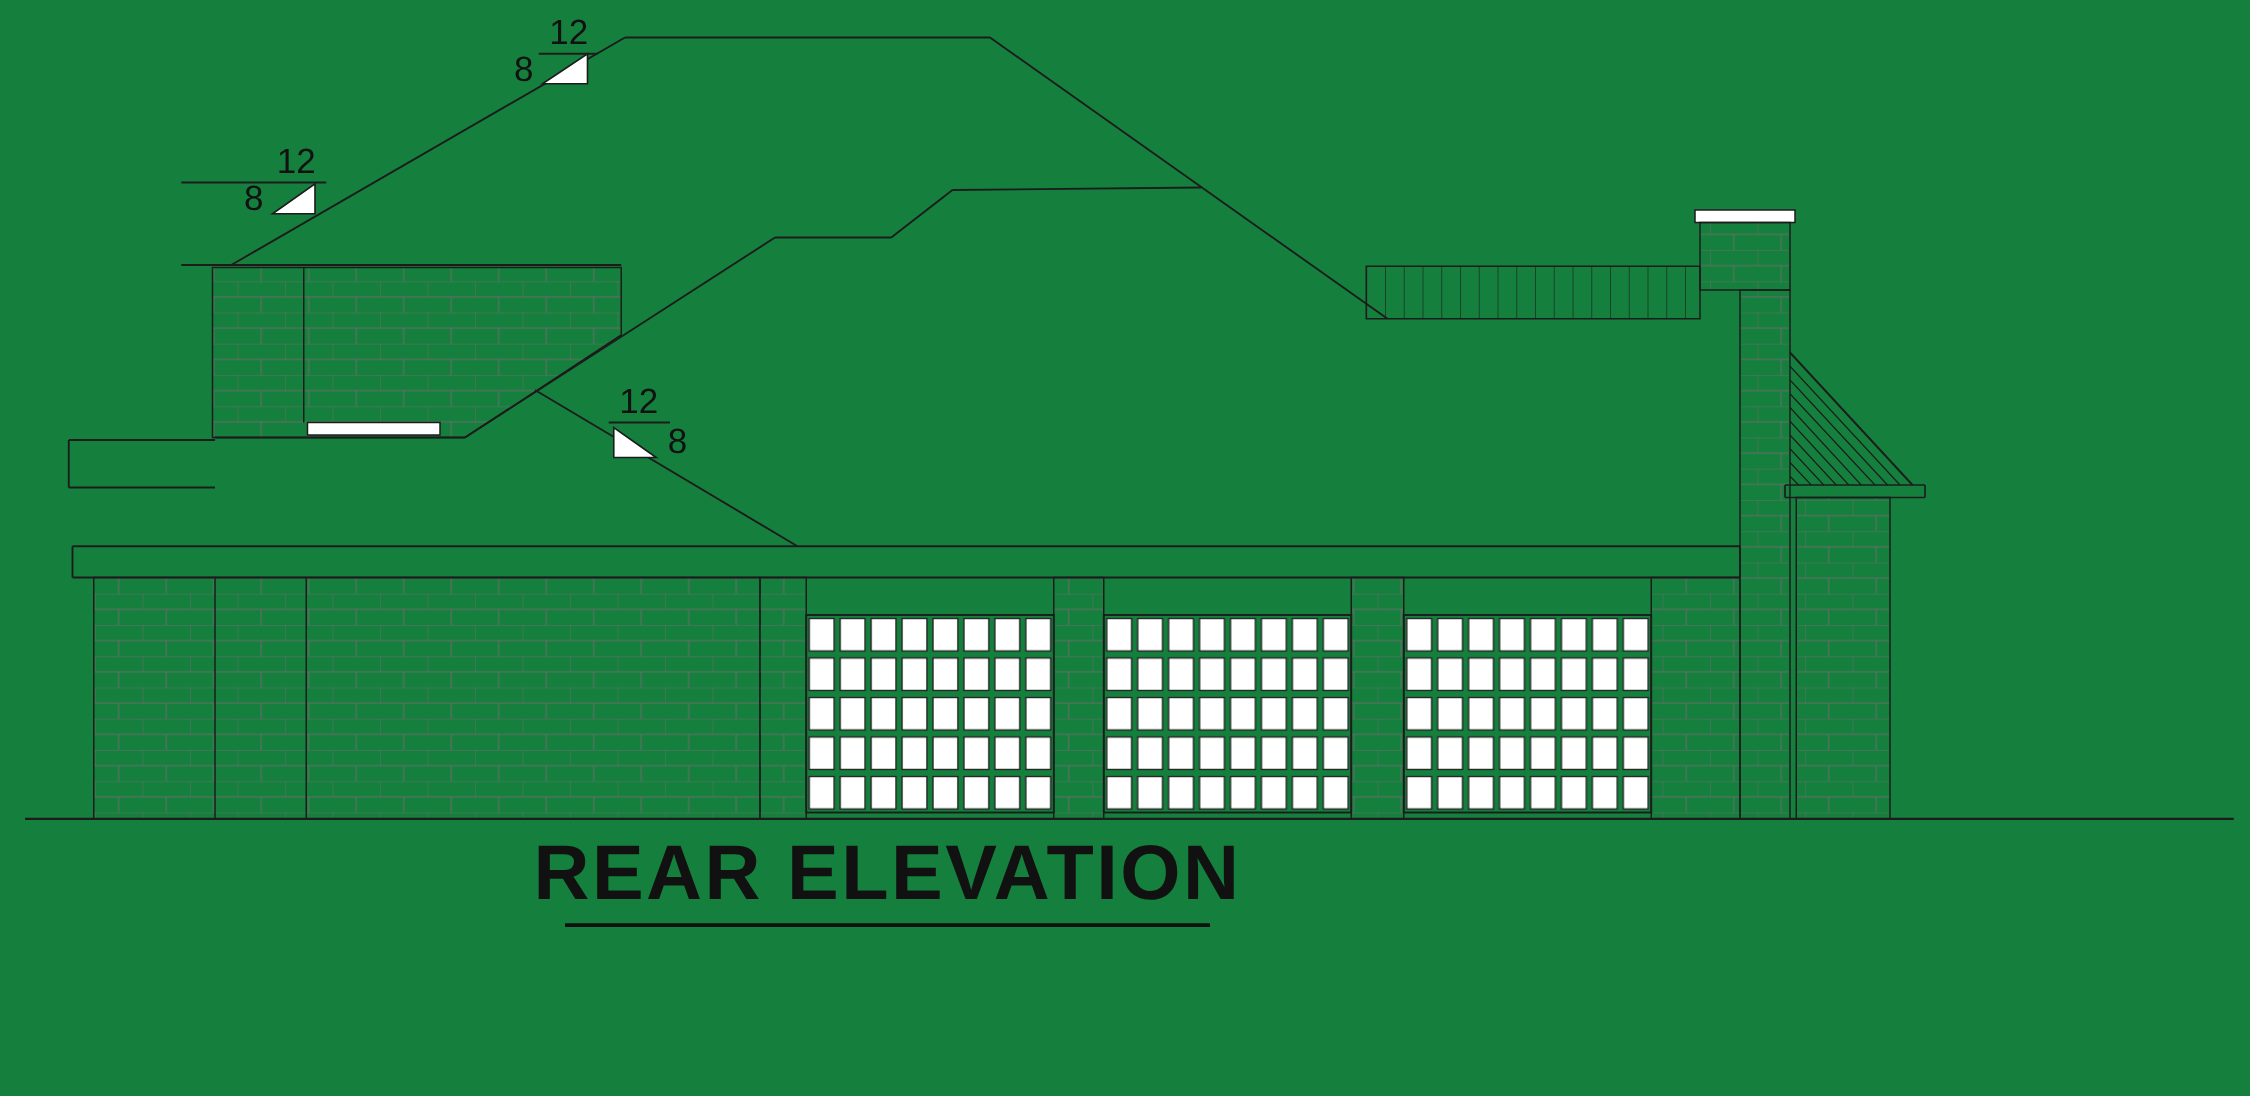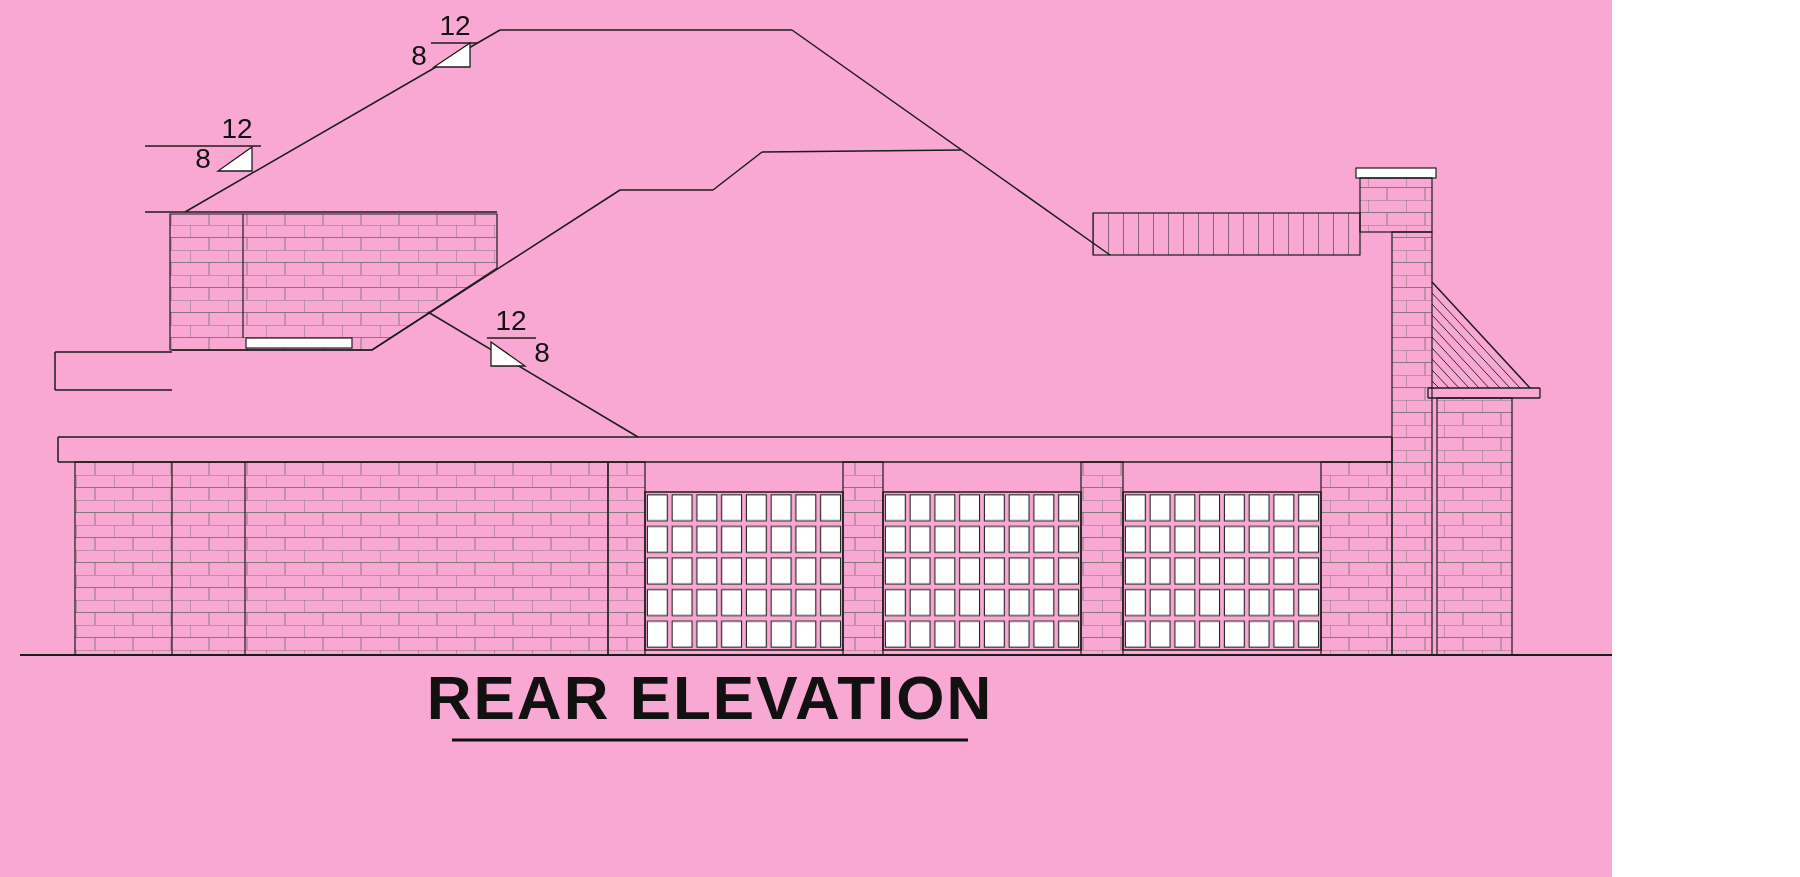--- a/index.html
+++ b/index.html
@@ -1,16 +1,16 @@
 <!DOCTYPE html>
 <html><head>
 <meta charset="utf-8">
 <style>
   html,body{margin:0;padding:0;background:#ffffff;}
-  .canvas{position:relative;width:1612px;height:877px;background:#f9a8d4;overflow:hidden;
+  .canvas{position:relative;width:1800px;height:877px;background:#15803d;overflow:hidden;
           font-family:"Liberation Sans",sans-serif;}
   svg{display:block;}
   svg text{font-family:"Liberation Sans",sans-serif;fill:#111111;}
   .pitch-num{font-size:28px;}
   .title-text{font-size:62px;font-weight:bold;letter-spacing:2px;}
 </style>
 </head>
 <body>
 
 <div class="canvas">

